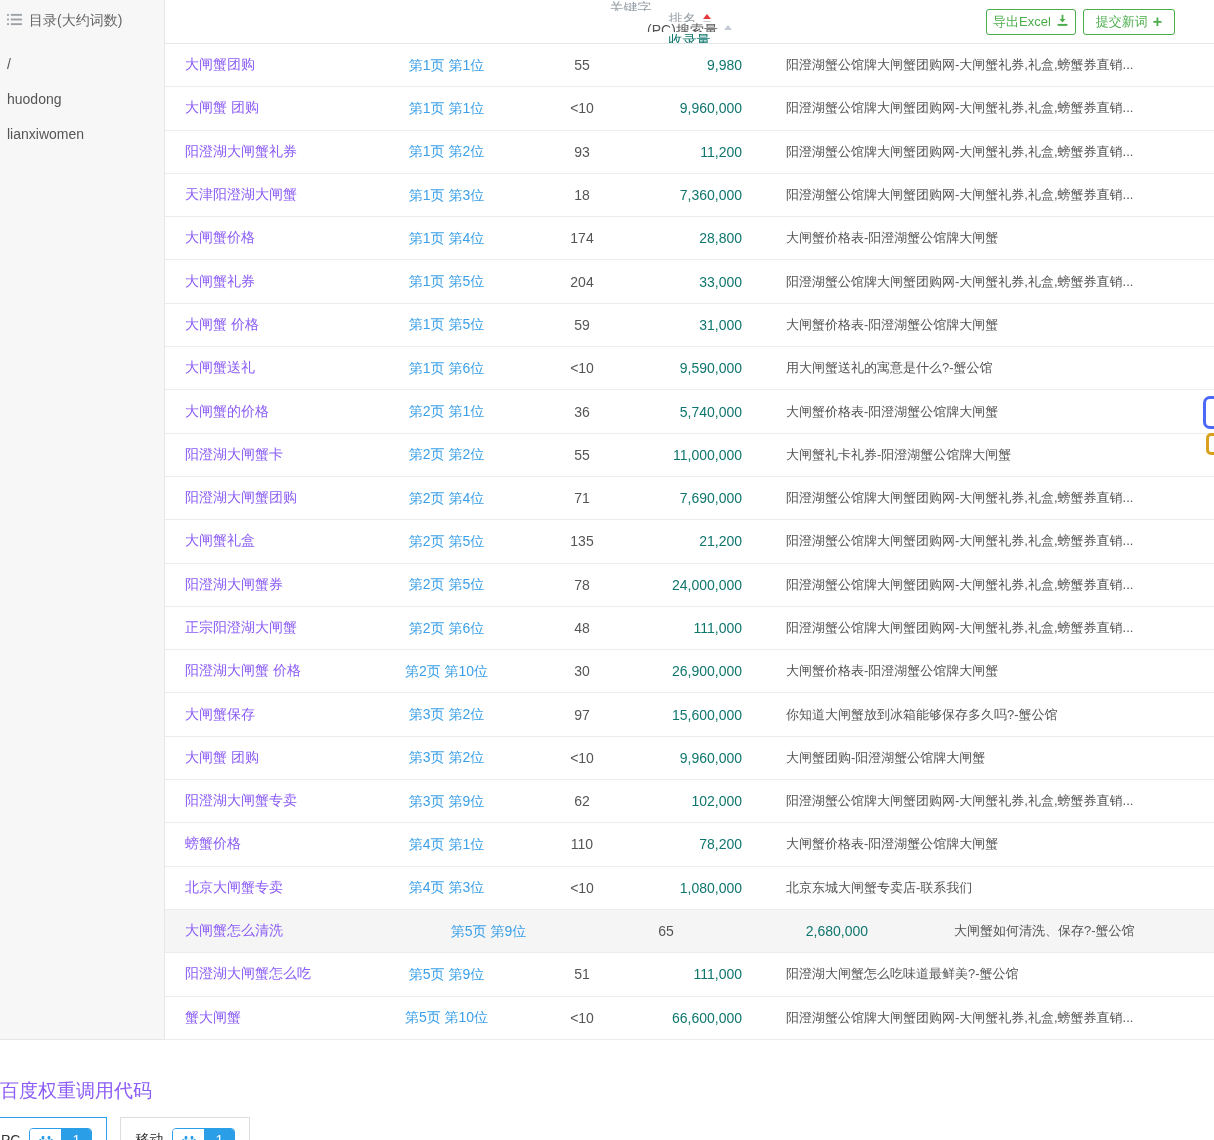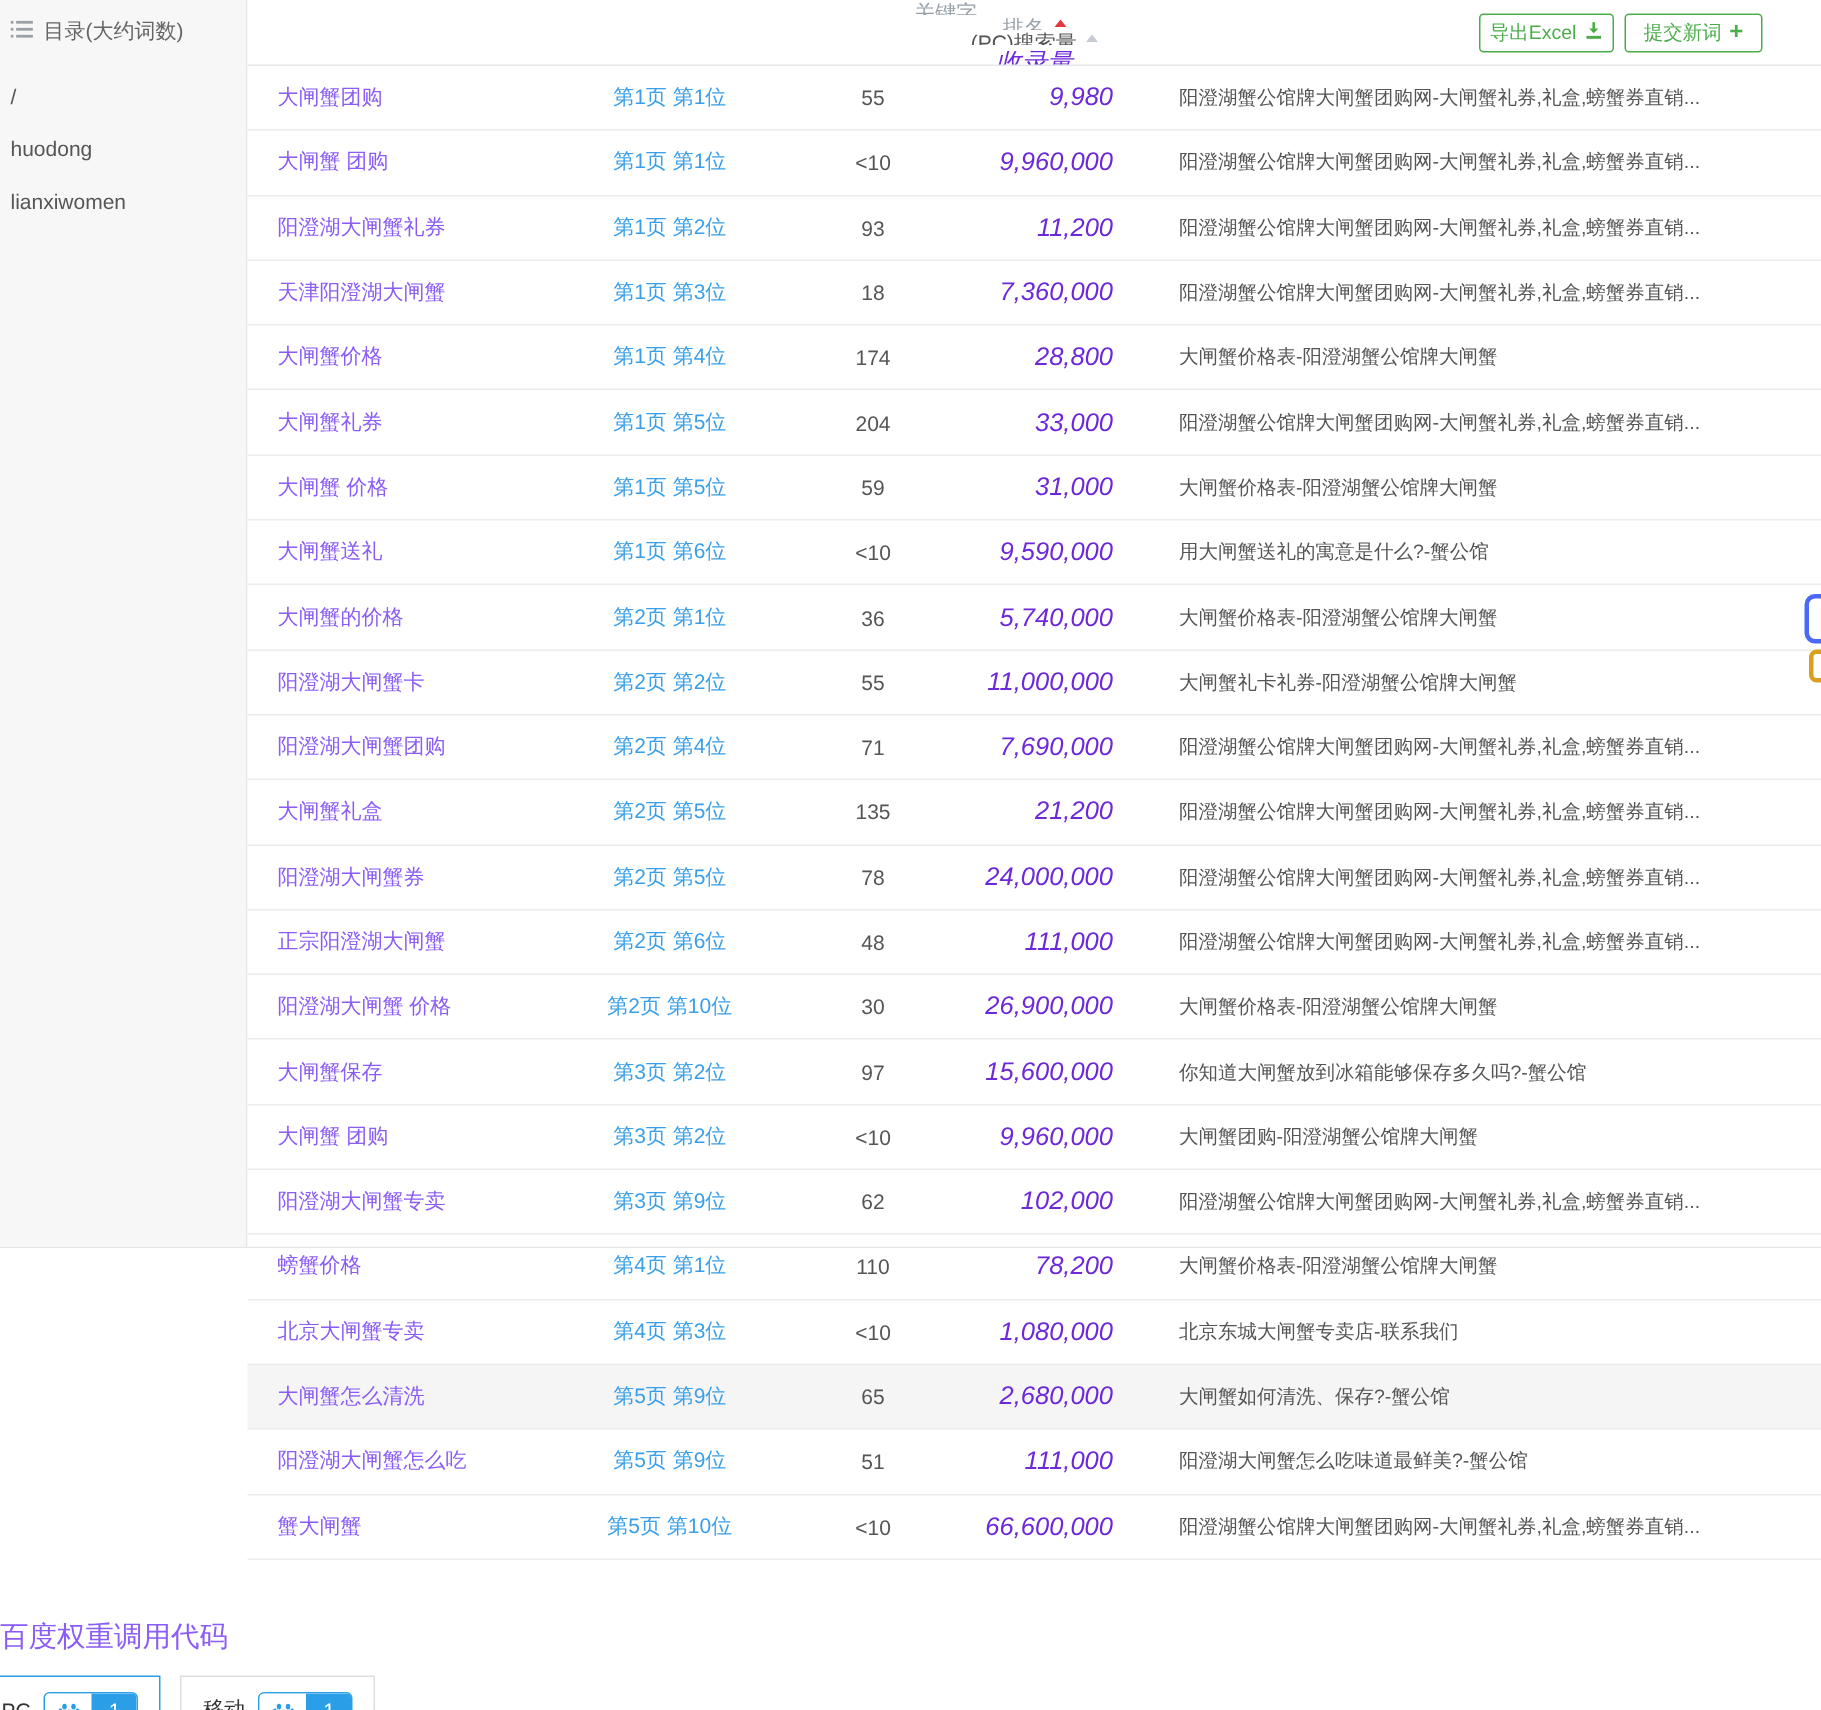--- a/index.html
+++ b/index.html
@@ -4,37 +4,37 @@
 <style>
   :root{
     --link:#3a9fe8; --green:#4aad4a; --sort-red:#e4393c; --badge:#2b9ee8;
     --row-border:#ececec; --head-txt:#98a0a8;
   }
   *{box-sizing:border-box;margin:0;padding:0;}
   body{
     width:1214px;height:1140px;overflow:hidden;position:relative;background:#fff;
     font-family:"Liberation Sans","DejaVu Sans",sans-serif;
   }
-  .content{display:flex;height:832px;border-bottom:1px solid #e6e6e6;}
+  .content{display:flex;height:1040px;border-bottom:1px solid #e6e6e6;}
   
   .sidebar{width:165px;background:#f7f7f7;border-right:1px solid #e6e6e6;padding:12px 0 0 7px;}
   .sidebar-title{display:flex;align-items:center;gap:7px;color:#666;font-size:14px;height:18px;}
   .sidebar-list{margin-top:17px;}
   .sidebar-item{height:35px;line-height:35px;font-size:14px;color:#555;cursor:pointer;}
   
   .main{flex:1;position:relative;background:#fff;}
   .thead{display:flex;align-items:center;height:44px;border-bottom:1px solid #e4e7ea;
          color:var(--head-txt);font-size:14px;flex-direction:column;}
   .tr{display:flex;align-items:center;height:43.3px;border-bottom:1px solid var(--row-border);}
-  .tr.hover{background:#f5f5f5;}
+  .tr.hover{background:#f5f5f5;gap:42px;}
   .td,.th{overflow:hidden;white-space:nowrap;}
   .c-kw{width:200px;padding-left:20px;font-size:14px;color:#8b5cf6;}
   .c-rank{width:163px;text-align:center;}
   .c-pc{width:108px;text-align:center;font-size:14px;color:#555;}
-  .c-idx{width:106px;text-align:right;font-size:17px;color:#6d28d9;font-style:italic;}
+  .c-idx{width:106px;text-align:right;font-size:14px;color:#0f766e;}
   .th.c-idx{text-align:center;}
   .c-title{flex:1;padding-left:44px;font-size:13px;color:#555;padding-right:8px;text-overflow:ellipsis;}
   .th.c-kw{color:var(--head-txt);}
   .rank-link{color:var(--link);text-decoration:none;font-size:14px;cursor:pointer;}
   .hcell{display:inline-flex;align-items:center;gap:6px;}
   
   .sort{display:inline-flex;flex-direction:column;gap:2px;cursor:pointer;}
   .sort i{display:block;width:0;height:0;border-left:4px solid transparent;border-right:4px solid transparent;}
   .sort .up{border-bottom:5px solid #c6cbd4;}
   .sort .down{border-top:5px solid #c6cbd4;}

